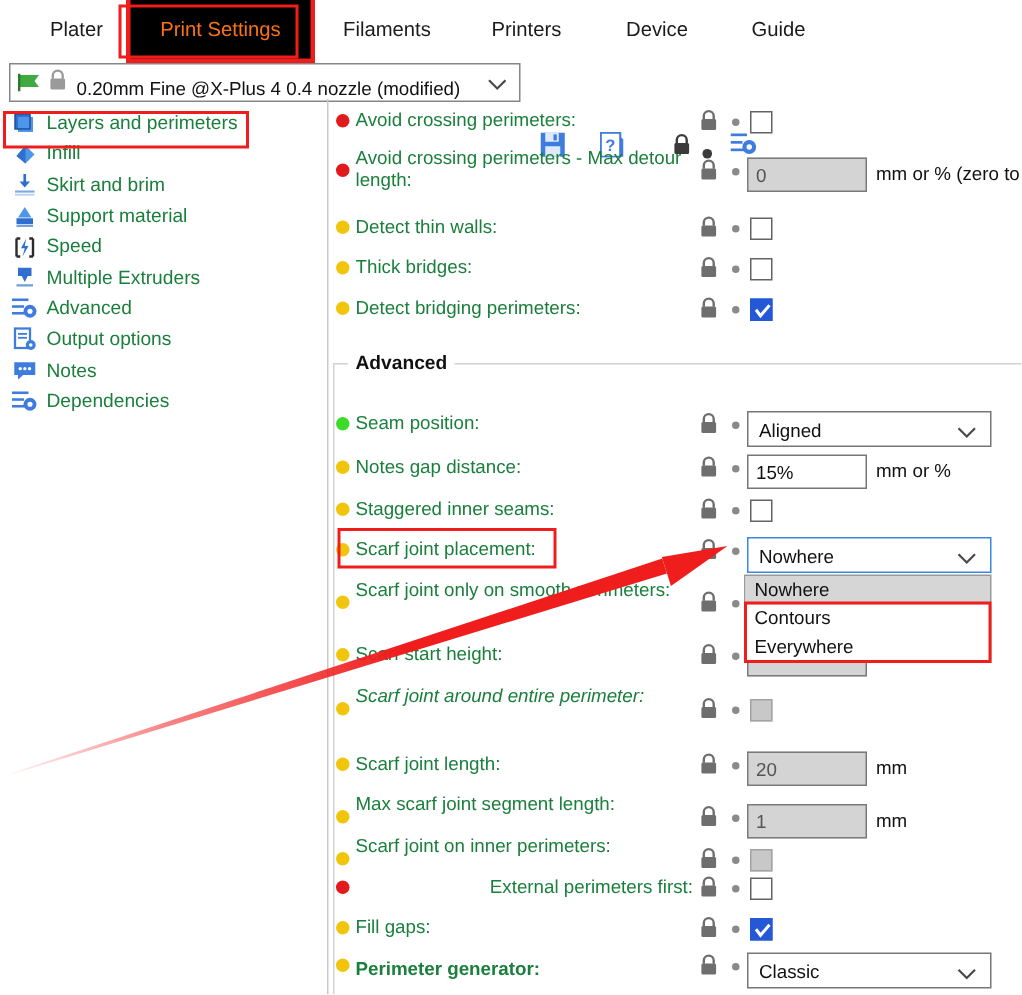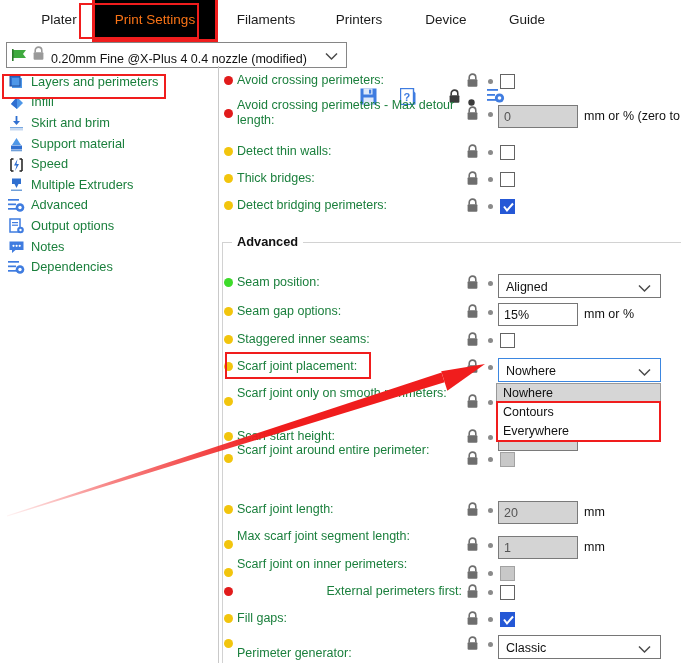--- a/index.html
+++ b/index.html
@@ -7,21 +7,21 @@
     width:681px;height:663px;
     background:#ffffff;
     font-family:"Liberation Sans", sans-serif;
     font-size:12.5px;
     color:#222;
     overflow:hidden;
     position:relative;
   }
   
   #tabbar{
-    position:absolute;left:16px;top:0;width:547px;height:39px;
+    position:absolute;left:8px;top:0;width:547px;height:39px;
     background:#fff;
   }
   .tab{
     position:absolute;top:0;height:39px;
     display:flex;align-items:center;justify-content:center;
     font-size:13.5px;color:#1b1b1b;white-space:nowrap;
     cursor:default;
   }
   .tab.active{
     background:#000000;color:#f97316;
@@ -378,21 +378,21 @@
       <span class="dotico" style="top: 7px;"></span>
       <span class="combo" style="top: 0px; width: 163px;">
         <span class="ctxt">Aligned</span>
         <span class="carrow"><svg width="13" height="9" viewBox="0 0 13 9">
             <path d="M1 1.5 L6.5 7 L12 1.5" stroke="#4a4a4a" stroke-width="1.5" fill="none"></path>
           </svg></span>
       </span>
     </div>
     <div class="row" style="top: 237px; left: 0px; width: 459px; height: 26px;">
       <span class="bullet" style="background: rgb(242, 197, 13); top: 4px;"></span>
-      <span class="rlabel" style="top: 1px;">Seam gap options:</span>
+      <span class="rlabel" style="top: 1px;">Notes gap distance:</span>
       <span class="lockico" style="top: 1px;"><svg width="13" height="15" viewBox="0 0 13 15">
           <path d="M3.2 6.5 V4.4 a3.3 3.3 0 0 1 6.6 0 V6.5" stroke="#6e6e6e" stroke-width="1.6" fill="none"></path>
           <rect x="1.6" y="6.3" width="9.8" height="7.4" rx="1" fill="#6e6e6e"></rect>
         </svg></span>
       <span class="dotico" style="top: 7px;"></span>
       <span class="txtfield" style="top: 0px; width: 80px;">15%</span>
       <span class="units" style="left: 362px; top: 0px;">mm or %</span>
     </div>
     <div class="row" style="top: 265px; left: 0px; width: 459px; height: 26px;">
       <span class="bullet" style="background: rgb(242, 197, 13); top: 4px;"></span>
@@ -431,21 +431,21 @@
     <div class="row" style="top: 362px; left: 0px; width: 459px; height: 26px;">
       <span class="bullet" style="background: rgb(242, 197, 13); top: 4px;"></span>
       <span class="rlabel" style="top: 1px;">Scarf start height:</span>
       <span class="lockico" style="top: 1px;"><svg width="13" height="15" viewBox="0 0 13 15">
           <path d="M3.2 6.5 V4.4 a3.3 3.3 0 0 1 6.6 0 V6.5" stroke="#6e6e6e" stroke-width="1.6" fill="none"></path>
           <rect x="1.6" y="6.3" width="9.8" height="7.4" rx="1" fill="#6e6e6e"></rect>
         </svg></span>
       <span class="dotico" style="top: 7px;"></span>
       <span class="txtfield readonly" style="top: 0px; width: 80px;"></span>
     </div>
-    <div class="row" style="top: 376px; left: 0px; width: 424px; height: 26px;">
+    <div class="row" style="top: 390px; left: 0px; width: 424px; height: 26px; font-style: italic;">
       <span class="bullet" style="background: rgb(242, 197, 13); top: 12px;"></span>
       <span class="rlabel" style="top: 1px;">Scarf joint around entire perimeter:</span>
       <span class="lockico" style="top: 9px;"><svg width="13" height="15" viewBox="0 0 13 15">
           <path d="M3.2 6.5 V4.4 a3.3 3.3 0 0 1 6.6 0 V6.5" stroke="#6e6e6e" stroke-width="1.6" fill="none"></path>
           <rect x="1.6" y="6.3" width="9.8" height="7.4" rx="1" fill="#6e6e6e"></rect>
         </svg></span>
       <span class="dotico" style="top: 15px;"></span>
       <span class="cbox disabled" style="top: 10px;"></span>
     </div>
     <div class="row" style="top: 435px; left: 0px; width: 459px; height: 26px;">
@@ -499,21 +499,21 @@
         </svg></span>
       <span class="dotico" style="top: 7px;"></span>
       <span class="cbox checked" style="top: 2px;">
         <span class="tick"><svg width="13" height="13" viewBox="0 0 13 13">
             <path d="M2 5.5 L5 9.5 L11 2.5" stroke="#ffffff" stroke-width="2" fill="none"></path>
           </svg></span>
       </span>
     </div>
     <div class="row" style="top: 569px; left: 0px; width: 459px; height: 26px;">
       <span class="bullet" style="background: rgb(242, 197, 13); top: 4px;"></span>
-      <span class="rlabel" style="top: 11px;">Perimeter generator:</span>
+      <span class="rlabel" style="top: 4px; font-weight: bold;">Perimeter generator:</span>
       <span class="lockico" style="top: 1px;"><svg width="13" height="15" viewBox="0 0 13 15">
           <path d="M3.2 6.5 V4.4 a3.3 3.3 0 0 1 6.6 0 V6.5" stroke="#6e6e6e" stroke-width="1.6" fill="none"></path>
           <rect x="1.6" y="6.3" width="9.8" height="7.4" rx="1" fill="#6e6e6e"></rect>
         </svg></span>
       <span class="dotico" style="top: 7px;"></span>
       <span class="combo" style="top: 0px; width: 163px;">
         <span class="ctxt">Classic</span>
         <span class="carrow"><svg width="13" height="9" viewBox="0 0 13 9">
             <path d="M1 1.5 L6.5 7 L12 1.5" stroke="#4a4a4a" stroke-width="1.5" fill="none"></path>
           </svg></span>

